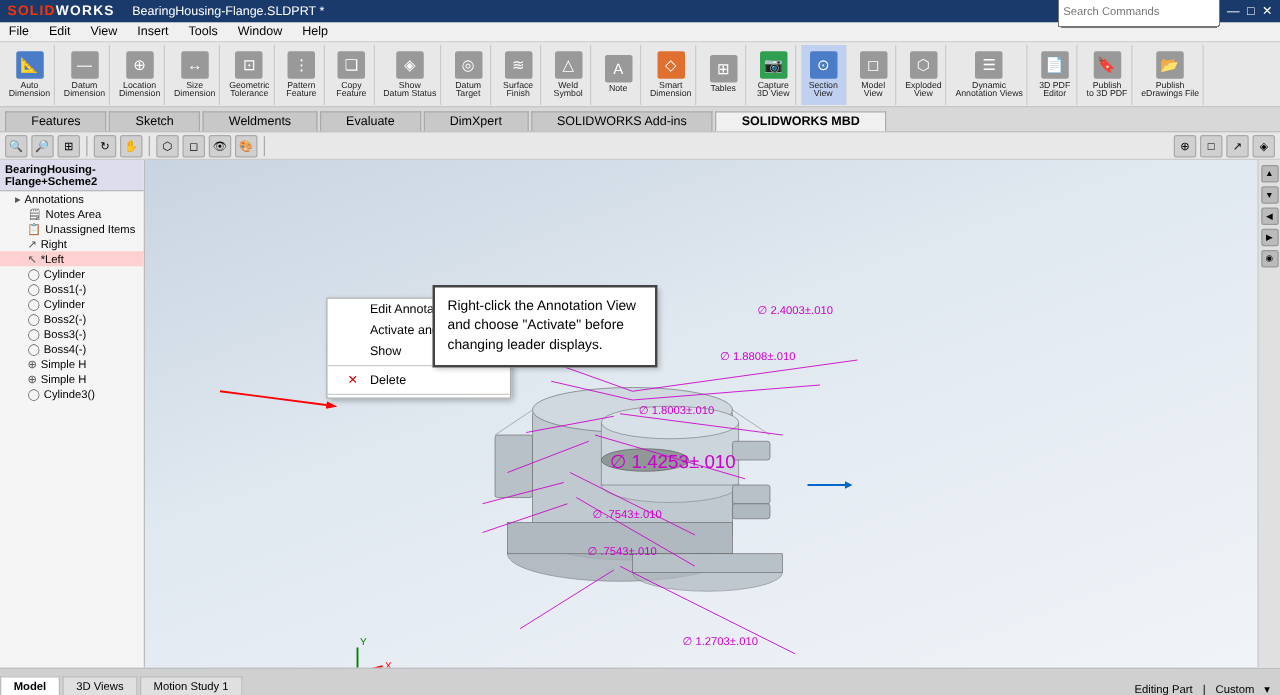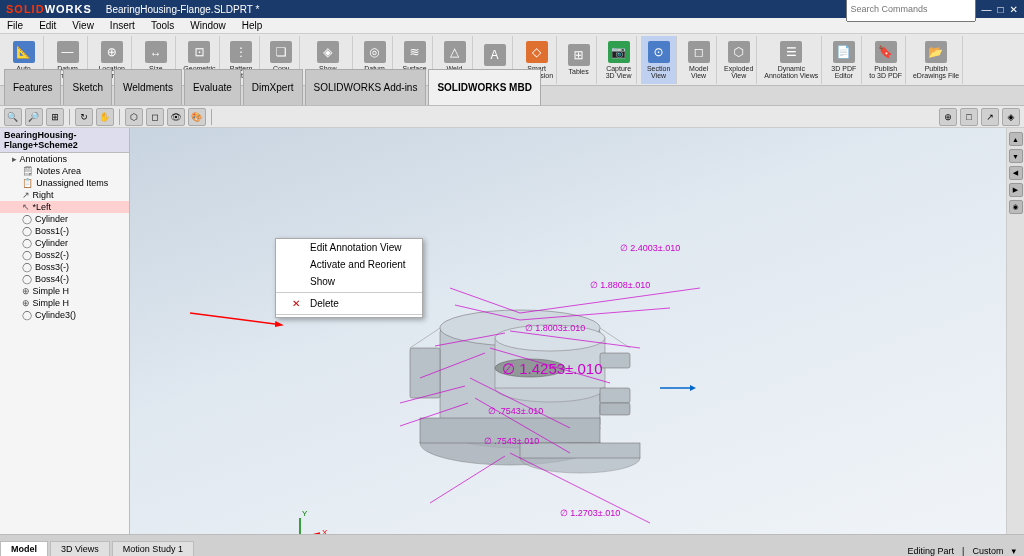--- a/index.html
+++ b/index.html
@@ -74,22 +74,22 @@
     
     #tabs {
       height: 20px;
       background: #d8d8d8;
       display: flex;
       align-items: flex-end;
       padding: 0 4px;
       border-bottom: 1px solid #bbb;
     }
     .tab {
-      height: 36px;
-      padding: 0 8px;
+      height: 16px;
+      padding: 0 20px;
       font-size: 10px;
       background: #c8c8c8;
       border: 1px solid #aaa;
       border-bottom: none;
       cursor: pointer;
       display: flex;
       align-items: center;
       margin-right: 2px;
     }
     .tab.active {
@@ -119,21 +119,21 @@
     .tb2-sep { width: 1px; height: 16px; background: #aaa; margin: 0 2px; }
 
     
     #main {
       display: flex;
       height: calc(556px - 18px - 16px - 52px - 20px - 22px - 22px);
     }
 
     
     #sidebar {
-      width: 130px;
+      width: 116px;
       background: #f5f5f5;
       border-right: 1px solid #bbb;
       overflow-y: auto;
       font-size: 10px;
     }
     .tree-header {
       background: #dde;
       padding: 2px 4px;
       font-size: 9px;
       font-weight: bold;
@@ -545,20 +545,23 @@
 
     <svg style="position:absolute; left:0; top:0; width:300px; height:300px; pointer-events:none;">
       <defs>
         <marker id="arrowhead" markerWidth="6" markerHeight="4" refX="0" refY="2" orient="auto">
           <polygon points="0 0, 6 2, 0 4" fill="red"></polygon>
         </marker>
       </defs>
       <line x1="60" y1="185" x2="145" y2="196" stroke="red" stroke-width="1.5" marker-end="url(#arrowhead)"></line>
     </svg>
 
+    <div id="tooltip-box">
+      <span>Right-click the Annotation View and choose "Activate" before changing leader displays.</span>
+    </div>
 
     <div id="right-panel" style="position:absolute; right:0; top:0; bottom:0;">
       <div class="rp-btn">▲</div>
       <div class="rp-btn">▼</div>
       <div class="rp-btn">◀</div>
       <div class="rp-btn">▶</div>
       <div class="rp-btn">◉</div>
     </div>
   </div>
 </div>

